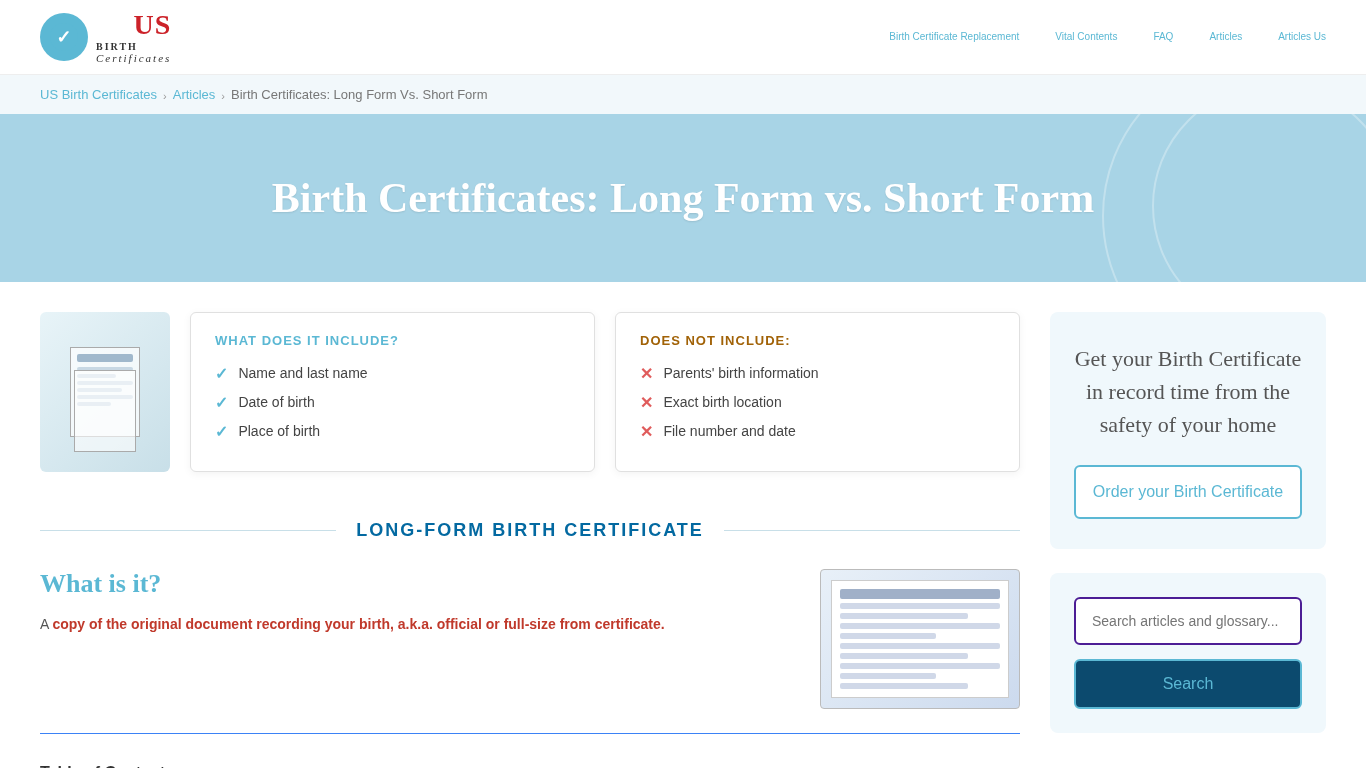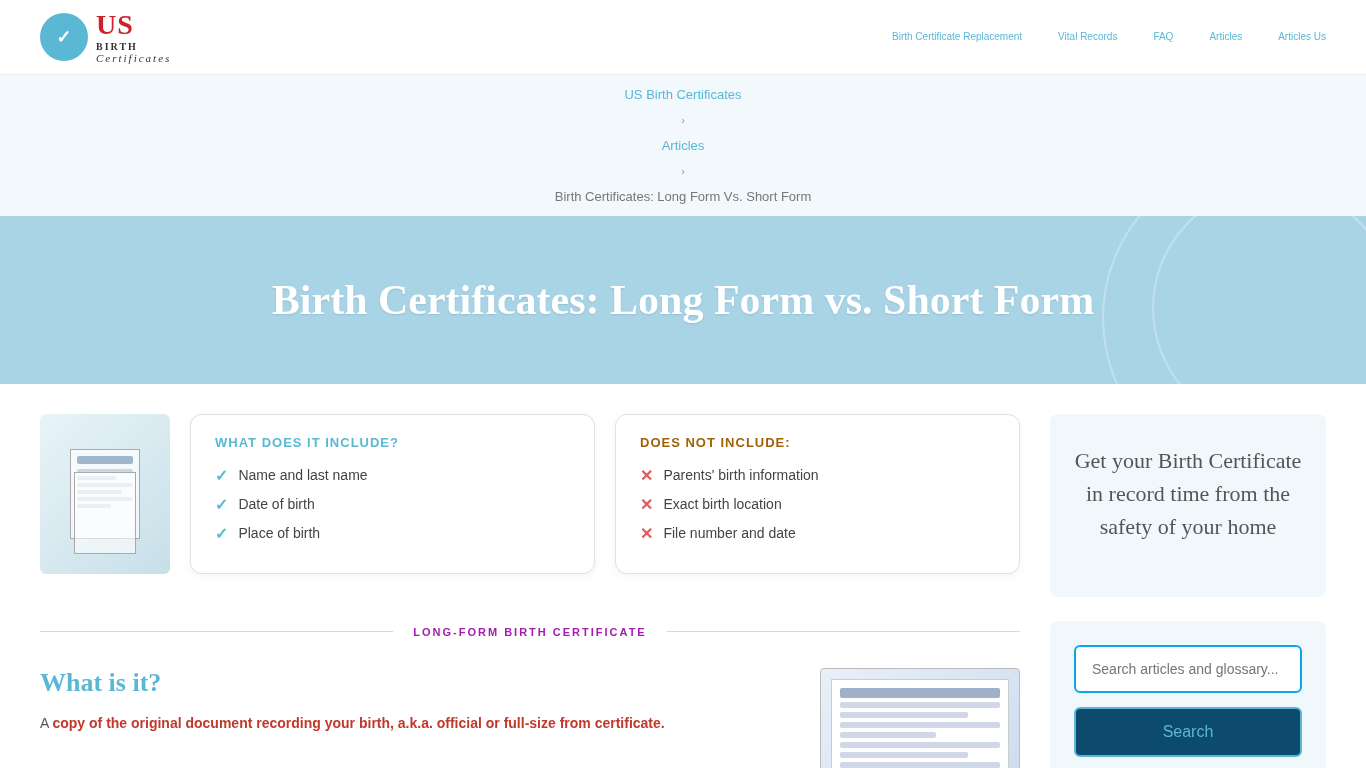--- a/index.html
+++ b/index.html
@@ -34,20 +34,21 @@
     .logo-text {
       display: flex;
       flex-direction: column;
       line-height: 1.1;
     }
     .logo-us {
       font-size: 28px;
       font-weight: 900;
       color: #cc2229;
       letter-spacing: 1px;
+      text-align: right;
     }
     .logo-birth {
       font-size: 10px;
       font-weight: bold;
       color: #333;
       letter-spacing: 2px;
       text-transform: uppercase;
     }
     .logo-certificates {
       font-size: 11px;
@@ -67,23 +68,22 @@
       font-family: 'Arial', sans-serif;
     }
 
     
     .breadcrumb {
       background: #f2f8fb;
       padding: 12px 40px;
       font-size: 13px;
       font-family: 'Arial', sans-serif;
       display: flex;
-      align-items: center;
-      gap: 12px;
-      flex-direction: column;
+      align-items: flex-end;
+      gap: 6px;
     }
     .breadcrumb a { color: #5bb8d4; text-decoration: none; }
     .breadcrumb span { color: #777; }
     .breadcrumb .sep { color: #999; font-size: 11px; }
 
     
     .hero {
       background: #a8d4e6;
       padding: 60px 40px;
       text-align: center;
@@ -155,21 +155,21 @@
       left: 50%;
       transform: translateX(-50%);
       width: 60px;
       height: 80px;
       background: rgba(255,255,255,0.6);
       border: 1px solid #aaa;
     }
     .comparison-card {
       flex: 1;
       border: 1px solid #e0e0e0;
-      border-radius: 12px;
+      border-radius: 6px;
       padding: 20px 24px;
       background: #fff;
       box-shadow: 0 2px 8px rgba(0,0,0,0.05);
     }
     .card-title-includes {
       color: #5bb8d4;
       font-size: 13px;
       font-weight: bold;
       font-family: 'Arial', sans-serif;
       text-transform: uppercase;
@@ -218,22 +218,22 @@
       top: 50%;
       left: 0;
       right: 0;
       height: 1px;
       background: #c8dfe8;
     }
     .section-title-bar span {
       position: relative;
       background: #fff;
       padding: 0 20px;
-      color: #a21caf;
-      font-size: 11px;
+      color: #0369a1;
+      font-size: 18px;
       font-weight: bold;
       font-family: 'Arial', sans-serif;
       letter-spacing: 2px;
       text-transform: uppercase;
     }
 
     
     .what-is-it {
       display: flex;
       gap: 15px;
@@ -343,21 +343,21 @@
 
     
     .search-card {
       background: #f0f8fc;
       border-radius: 8px;
       padding: 24px;
     }
     .search-input {
       width: 100%;
       padding: 14px 16px;
-      border: 2px solid #0ea5e9;
+      border: 2px solid #4c1d95;
       border-radius: 6px;
       font-size: 14px;
       font-family: 'Arial', sans-serif;
       color: #aaa;
       margin-bottom: 14px;
       outline: none;
     }
     .search-btn {
       display: block;
       width: 100%;
@@ -384,21 +384,21 @@
       </svg>
     </div>
     <div class="logo-text">
       <span class="logo-us">US</span>
       <span class="logo-birth">BIRTH</span>
       <span class="logo-certificates">Certificates</span>
     </div>
   </div>
   <nav>
     <a href="#">Birth Certificate Replacement</a>
-    <a href="#">Vital Records</a>
+    <a href="#">Vital Contents</a>
     <a href="#">FAQ</a>
     <a href="#">Articles</a>
     <a href="#">Articles Us</a>
   </nav>
 </header>
 
 <div class="breadcrumb">
   <a href="#">US Birth Certificates</a>
   <span class="sep">›</span>
   <a href="#">Articles</a>
@@ -491,20 +491,21 @@
     <div class="toc-section">
       <div class="toc-title">Table of Contents</div>
     </div>
 
   </div>
 
   <div class="sidebar">
 
     <div class="order-card">
       <p>Get your Birth Certificate in record time from the safety of your home</p>
+      <a href="#" class="order-btn">Order your Birth Certificate</a>
     </div>
 
     <div class="search-card">
       <input type="text" class="search-input" placeholder="Search articles and glossary..." style="">
       <button class="search-btn">Search</button>
     </div>
 
   </div>
 </div>
 

